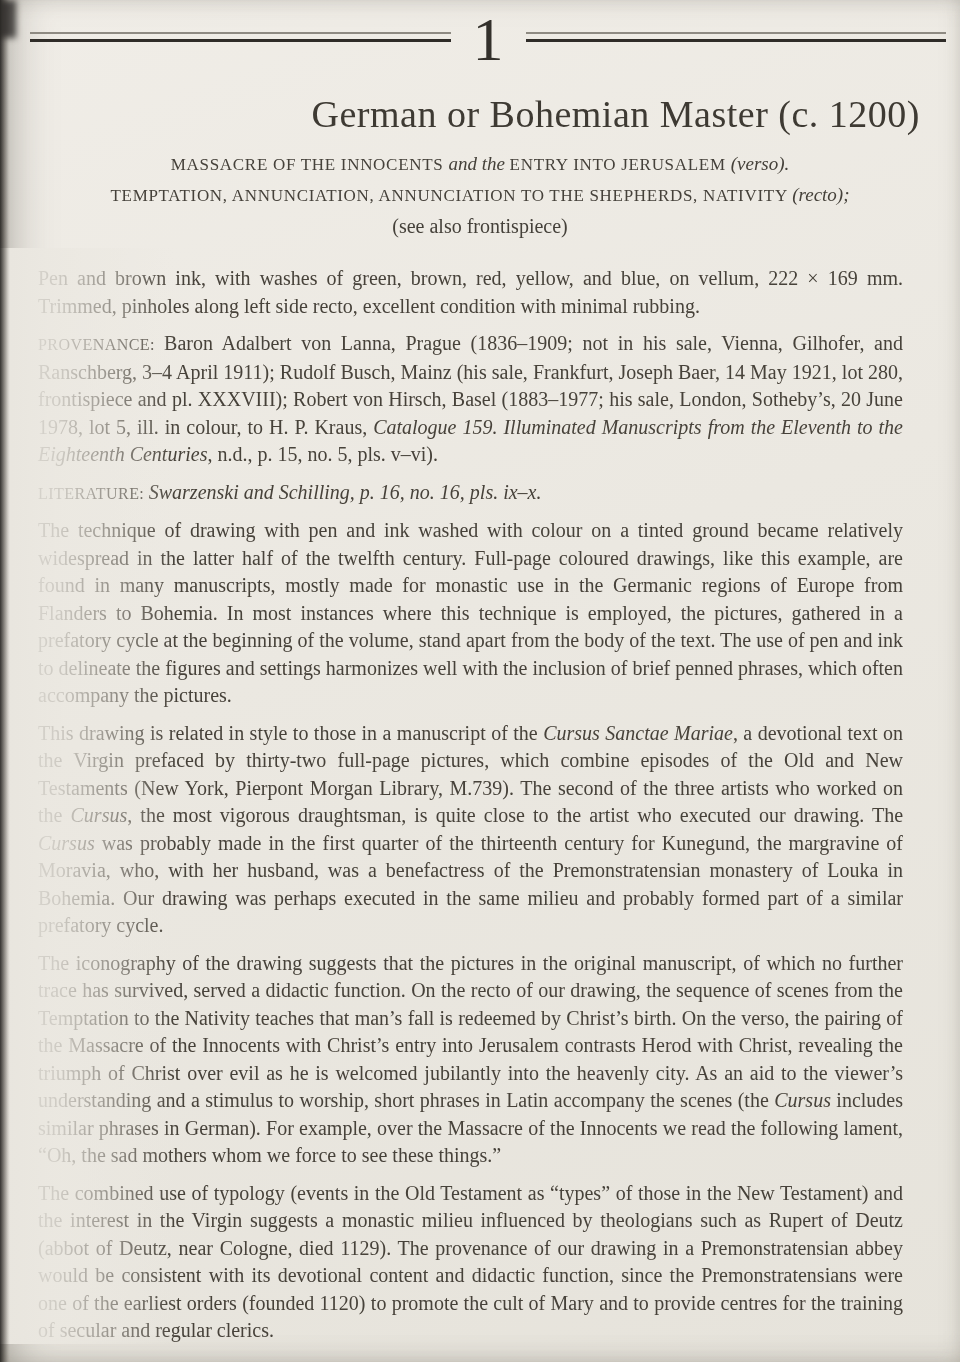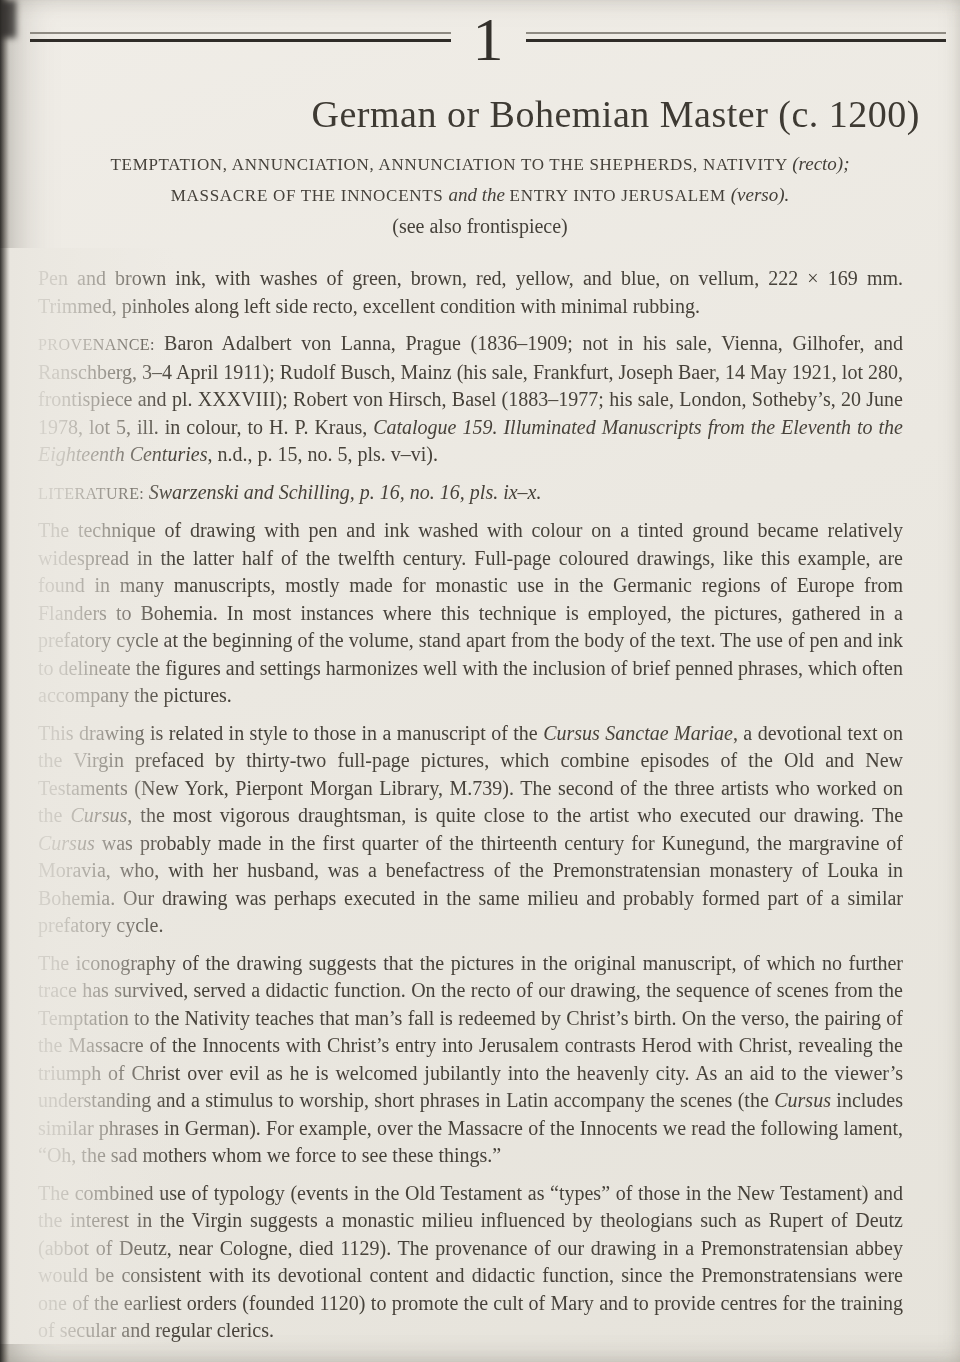--- a/index.html
+++ b/index.html
@@ -127,22 +127,22 @@
     <div class="chapter-number">1</div>
     <div class="rule">
       <div class="rule-thin"></div>
       <div class="rule-thick"></div>
     </div>
   </div>
 
   <h1 class="title">German or Bohemian Master (c. 1200)</h1>
 
   <div class="subtitle">
+    <div class="subtitle-line"><span class="seg-caps">MASSACRE OF THE INNOCENTS </span><span class="seg-italic">and the </span><span class="seg-caps">ENTRY INTO JERUSALEM </span><span class="seg-italic">(verso).</span></div>
     <div class="subtitle-line"><span class="seg-caps">TEMPTATION, ANNUNCIATION, ANNUNCIATION TO THE SHEPHERDS, NATIVITY </span><span class="seg-italic">(recto);</span></div>
-    <div class="subtitle-line"><span class="seg-caps">MASSACRE OF THE INNOCENTS </span><span class="seg-italic">and the </span><span class="seg-caps">ENTRY INTO JERUSALEM </span><span class="seg-italic">(verso).</span></div>
   </div>
   <div class="subtitle-note">(see also frontispiece)</div>
 
   <div class="body-text">
     <p class="para"><span class="seg-normal">Pen and brown ink, with washes of green, brown, red, yellow, and blue, on vellum, 222 × 169 mm. Trimmed, pinholes along left side recto, excellent condition with minimal rubbing.</span></p>
     <p class="para"><span class="seg-label">PROVENANCE: </span><span class="seg-normal">Baron Adalbert von Lanna, Prague (1836–1909; not in his sale, Vienna, Gilhofer, and Ranschberg, 3–4 April 1911); Rudolf Busch, Mainz (his sale, Frankfurt, Joseph Baer, 14 May 1921, lot 280, frontispiece and pl. XXXVIII); Robert von Hirsch, Basel (1883–1977; his sale, London, Sotheby’s, 20 June 1978, lot 5, ill. in colour, to H. P. Kraus, </span><span class="seg-italic">Catalogue 159. Illuminated Manuscripts from the Eleventh to the Eighteenth Centuries</span><span class="seg-normal">, n.d., p. 15, no. 5, pls. v–vi).</span></p>
     <p class="para"><span class="seg-label">LITERATURE: </span><span class="seg-italic">Swarzenski and Schilling, p. 16, no. 16, pls. ix–x.</span></p>
     <p class="para"><span class="seg-normal">The technique of drawing with pen and ink washed with colour on a tinted ground became relatively widespread in the latter half of the twelfth century. Full-page coloured drawings, like this example, are found in many manuscripts, mostly made for monastic use in the Germanic regions of Europe from Flanders to Bohemia. In most instances where this technique is employed, the pictures, gathered in a prefatory cycle at the beginning of the volume, stand apart from the body of the text. The use of pen and ink to delineate the figures and settings harmonizes well with the inclusion of brief penned phrases, which often accompany the pictures.</span></p>
     <p class="para"><span class="seg-normal">This drawing is related in style to those in a manuscript of the </span><span class="seg-italic">Cursus Sanctae Mariae</span><span class="seg-normal">, a devotional text on the Virgin prefaced by thirty-two full-page pictures, which combine episodes of the Old and New Testaments (New York, Pierpont Morgan Library, M.739). The second of the three artists who worked on the </span><span class="seg-italic">Cursus</span><span class="seg-normal">, the most vigorous draughtsman, is quite close to the artist who executed our drawing. The </span><span class="seg-italic">Cursus</span><span class="seg-normal"> was probably made in the first quarter of the thirteenth century for Kunegund, the margravine of Moravia, who, with her husband, was a benefactress of the Premonstratensian monastery of Louka in Bohemia. Our drawing was perhaps executed in the same milieu and probably formed part of a similar prefatory cycle.</span></p>
     <p class="para"><span class="seg-normal">The iconography of the drawing suggests that the pictures in the original manuscript, of which no further trace has survived, served a didactic function. On the recto of our drawing, the sequence of scenes from the Temptation to the Nativity teaches that man’s fall is redeemed by Christ’s birth. On the verso, the pairing of the Massacre of the Innocents with Christ’s entry into Jerusalem contrasts Herod with Christ, revealing the triumph of Christ over evil as he is welcomed jubilantly into the heavenly city. As an aid to the viewer’s understanding and a stimulus to worship, short phrases in Latin accompany the scenes (the </span><span class="seg-italic">Cursus</span><span class="seg-normal"> includes similar phrases in German). For example, over the Massacre of the Innocents we read the following lament, “Oh, the sad mothers whom we force to see these things.”</span></p>

